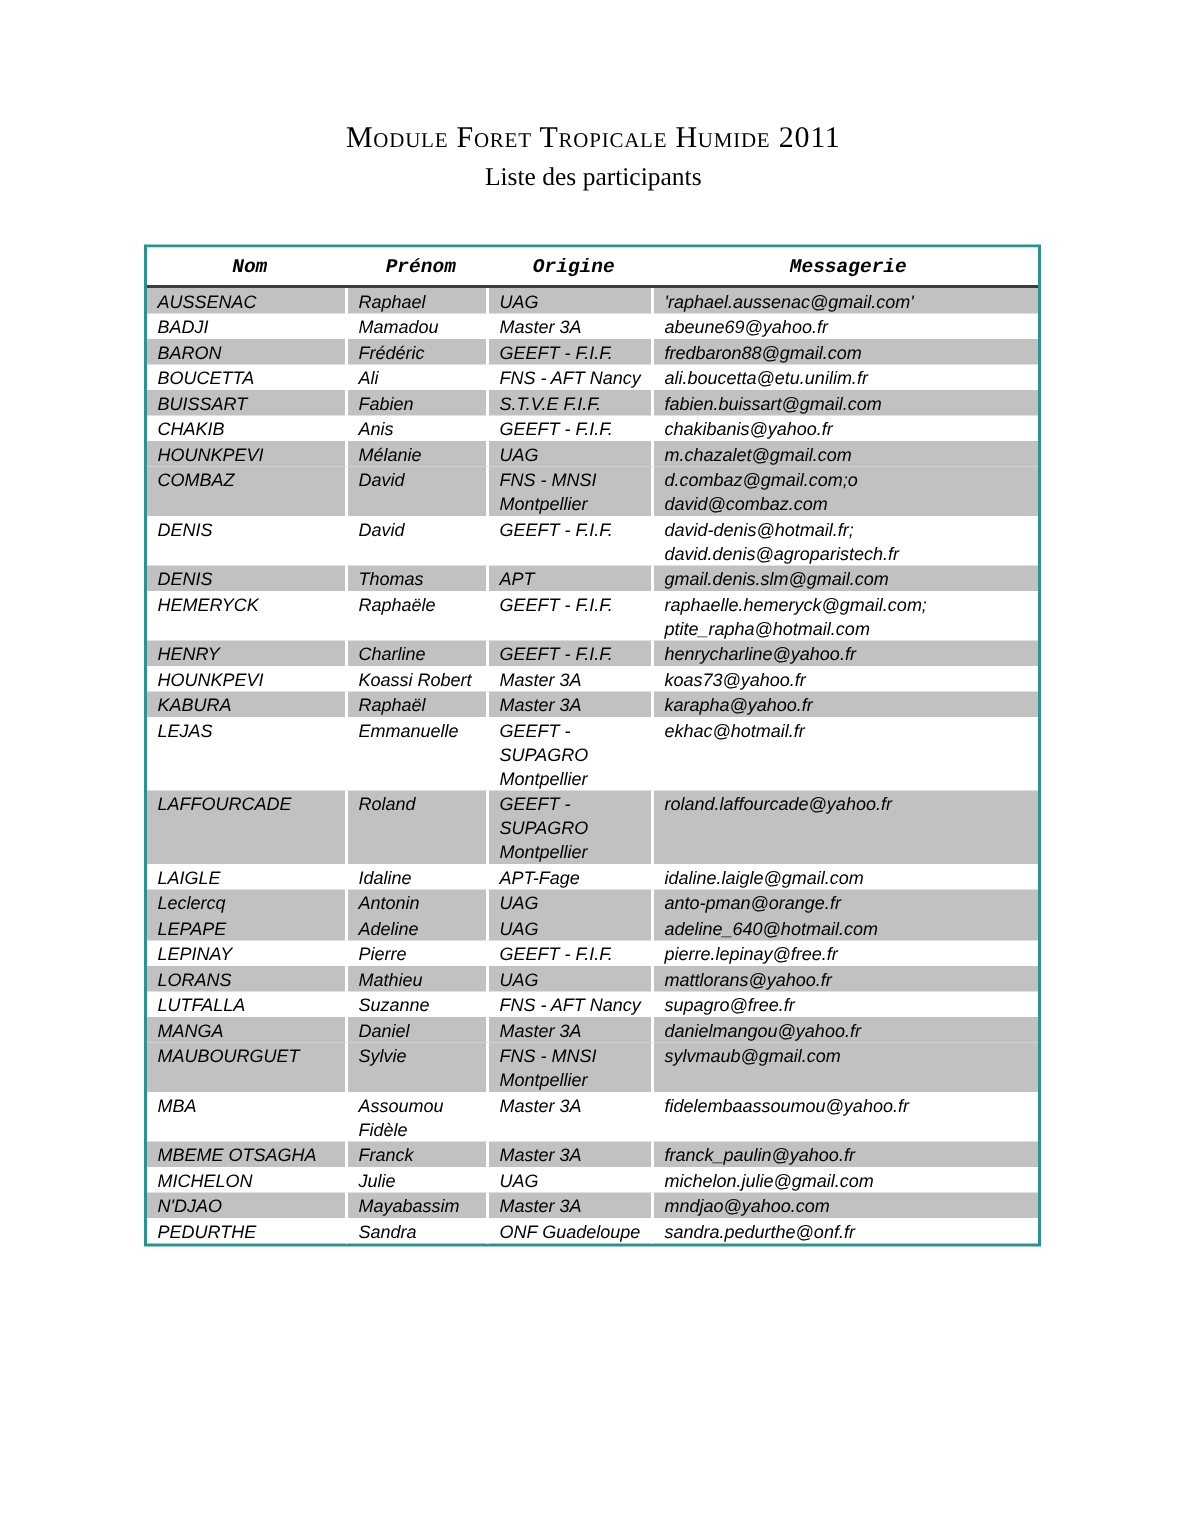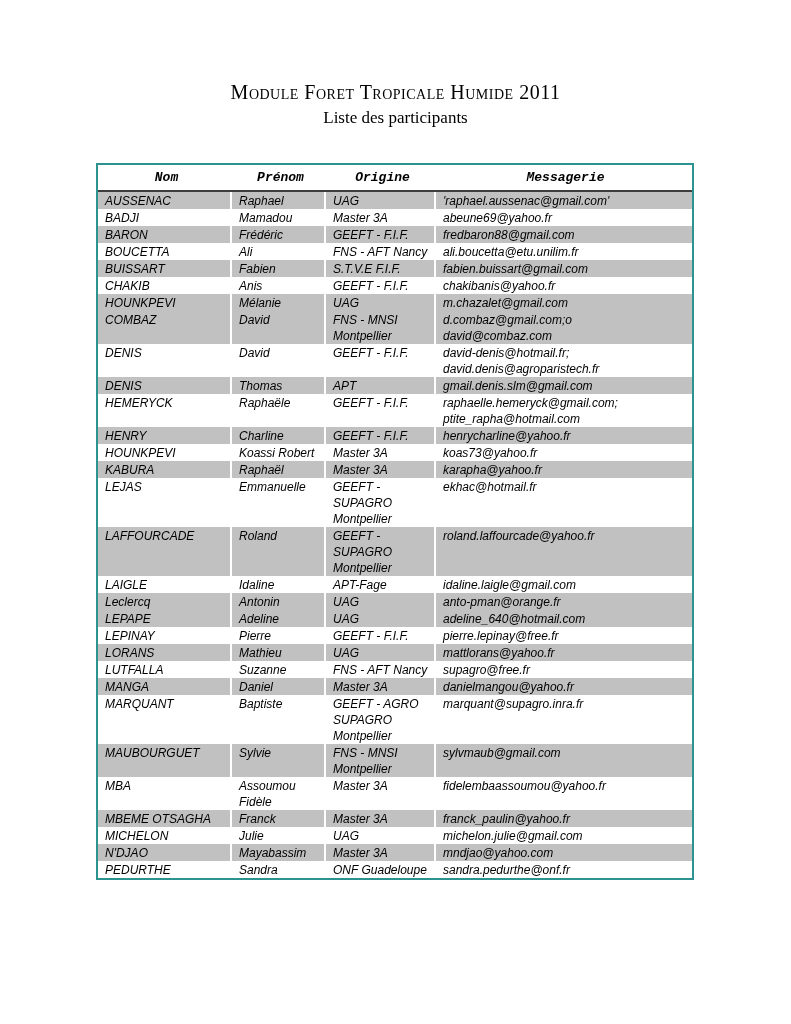--- a/index.html
+++ b/index.html
@@ -243,28 +243,20 @@
     <td>Suzanne</td>
     <td>FNS - AFT Nancy</td>
     <td>supagro@free.fr</td>
   </tr>
         <tr class="shaded">
     <td>MANGA</td>
     <td>Daniel</td>
     <td>Master 3A</td>
     <td>danielmangou@yahoo.fr</td>
   </tr>
-        <tr>
-    <td>MARQUANT</td>
-    <td>Baptiste</td>
-    <td>GEEFT - AGRO
-SUPAGRO
-Montpellier</td>
-    <td>marquant@supagro.inra.fr</td>
-  </tr>
         <tr class="shaded">
     <td>MAUBOURGUET</td>
     <td>Sylvie</td>
     <td>FNS - MNSI
 Montpellier</td>
     <td>sylvmaub@gmail.com</td>
   </tr>
         <tr>
     <td>MBA</td>
     <td>Assoumou

